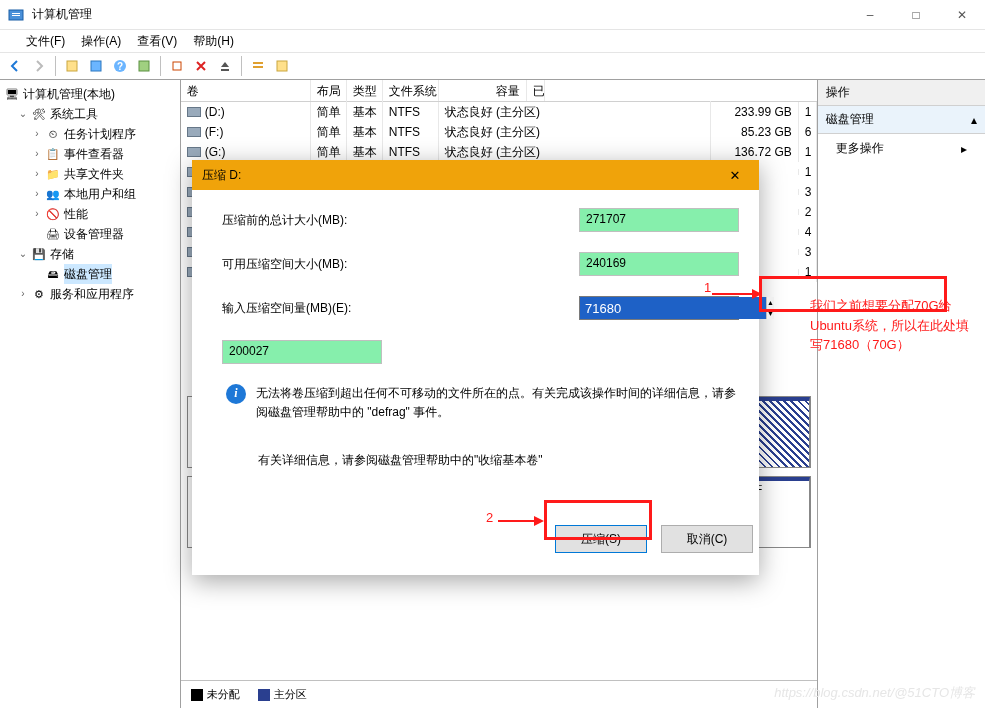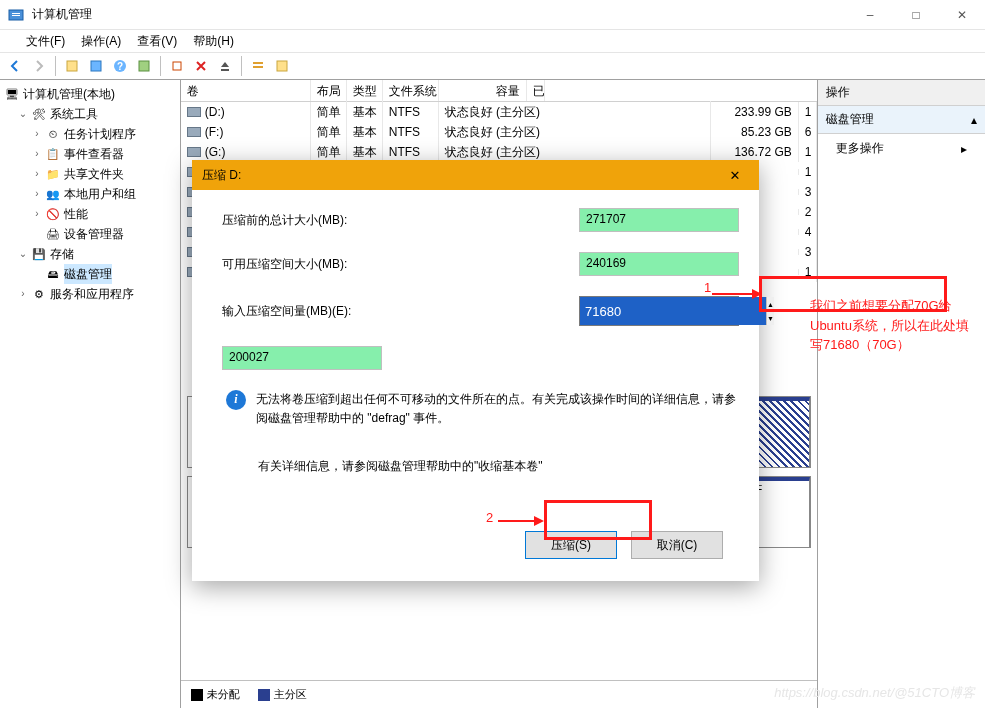--- a/index.html
+++ b/index.html
@@ -60,28 +60,28 @@
   
   .dialog { position:absolute; left:192px; top:160px; width:567px; background:#fff; box-shadow:0 6px 24px rgba(0,0,0,0.35); z-index:50; }
   .dialog .dtitlebar { height:30px; background:#f0a30a; display:flex; align-items:center; padding:0 10px; }
   .dialog .dtitlebar .dtitle { flex:1; }
   .dialog .dtitlebar .dclose { width:28px; height:22px; display:flex; align-items:center; justify-content:center; font-size:13px; }
   .dialog .dbody { padding: 18px 20px 16px 30px; }
   .dialog .frow { display:flex; align-items:center; margin-bottom:20px;justify-content:space-between; }
   .dialog .flabel { width:280px; }
   .dialog .fval { width:160px; }
   .dialog .ro { border:1px solid #bfbfbf; background:#86efac; padding:3px 6px; width:160px; height:24px; }
-  .dialog .spin { display:flex; border:1px solid #7a7a7a; width:160px; height:30px; background:#fff; }
+  .dialog .spin { display:flex; border:1px solid #7a7a7a; width:160px; height:24px; background:#fff; }
   .dialog .spin input { border:none; flex:1; padding:2px 5px; font-size:13px; outline:none; background:#1e61c6; color:#fff; }
   .dialog .spin .sbtns { width:18px; display:flex; flex-direction:column; border-left:1px solid #bfbfbf; }
   .dialog .spin .sbtns div { flex:1; display:flex; align-items:center; justify-content:center; font-size:7px; background:#efefef; }
   .dialog .info { display:flex; gap:10px; margin:4px 0 30px 4px; line-height:1.6; }
   .dialog .info .iicon { width:20px; height:20px; border-radius:50%; background:#1e78d7; color:#fff; display:flex; align-items:center; justify-content:center; font-weight:bold; font-family:Georgia,serif; font-style:italic; flex:0 0 20px; }
   .dialog .linktxt { margin: 0 0 40px 36px; }
-  .dialog .dbtns { display:flex; justify-content:flex-end; gap:14px; padding: 0 36px 22px 0; }
+  .dialog .dbtns { display:flex; justify-content:flex-end; gap:14px; padding: 0 6px 22px 0; }
   .dialog button { width:92px; height:28px; background:#e1e1e1; border:1px solid #adadad; font-size:12px; }
   .dialog button.primary { outline:1px solid #0078d7; outline-offset:-1px; }
 
   
   .redbox { position:absolute; border:3px solid #ff1a1a; pointer-events:none; z-index:100; }
   .redtxt { position:absolute; color:#ff1a1a; font-size:13px; z-index:100; line-height:1.5; }
   .arrow { position:absolute; z-index:100; }
 
   .watermark { position:absolute; right:10px; bottom:6px; color:#e6e6e6; font-size:13px; font-style:italic; z-index:5; pointer-events:none;}
 </style>

